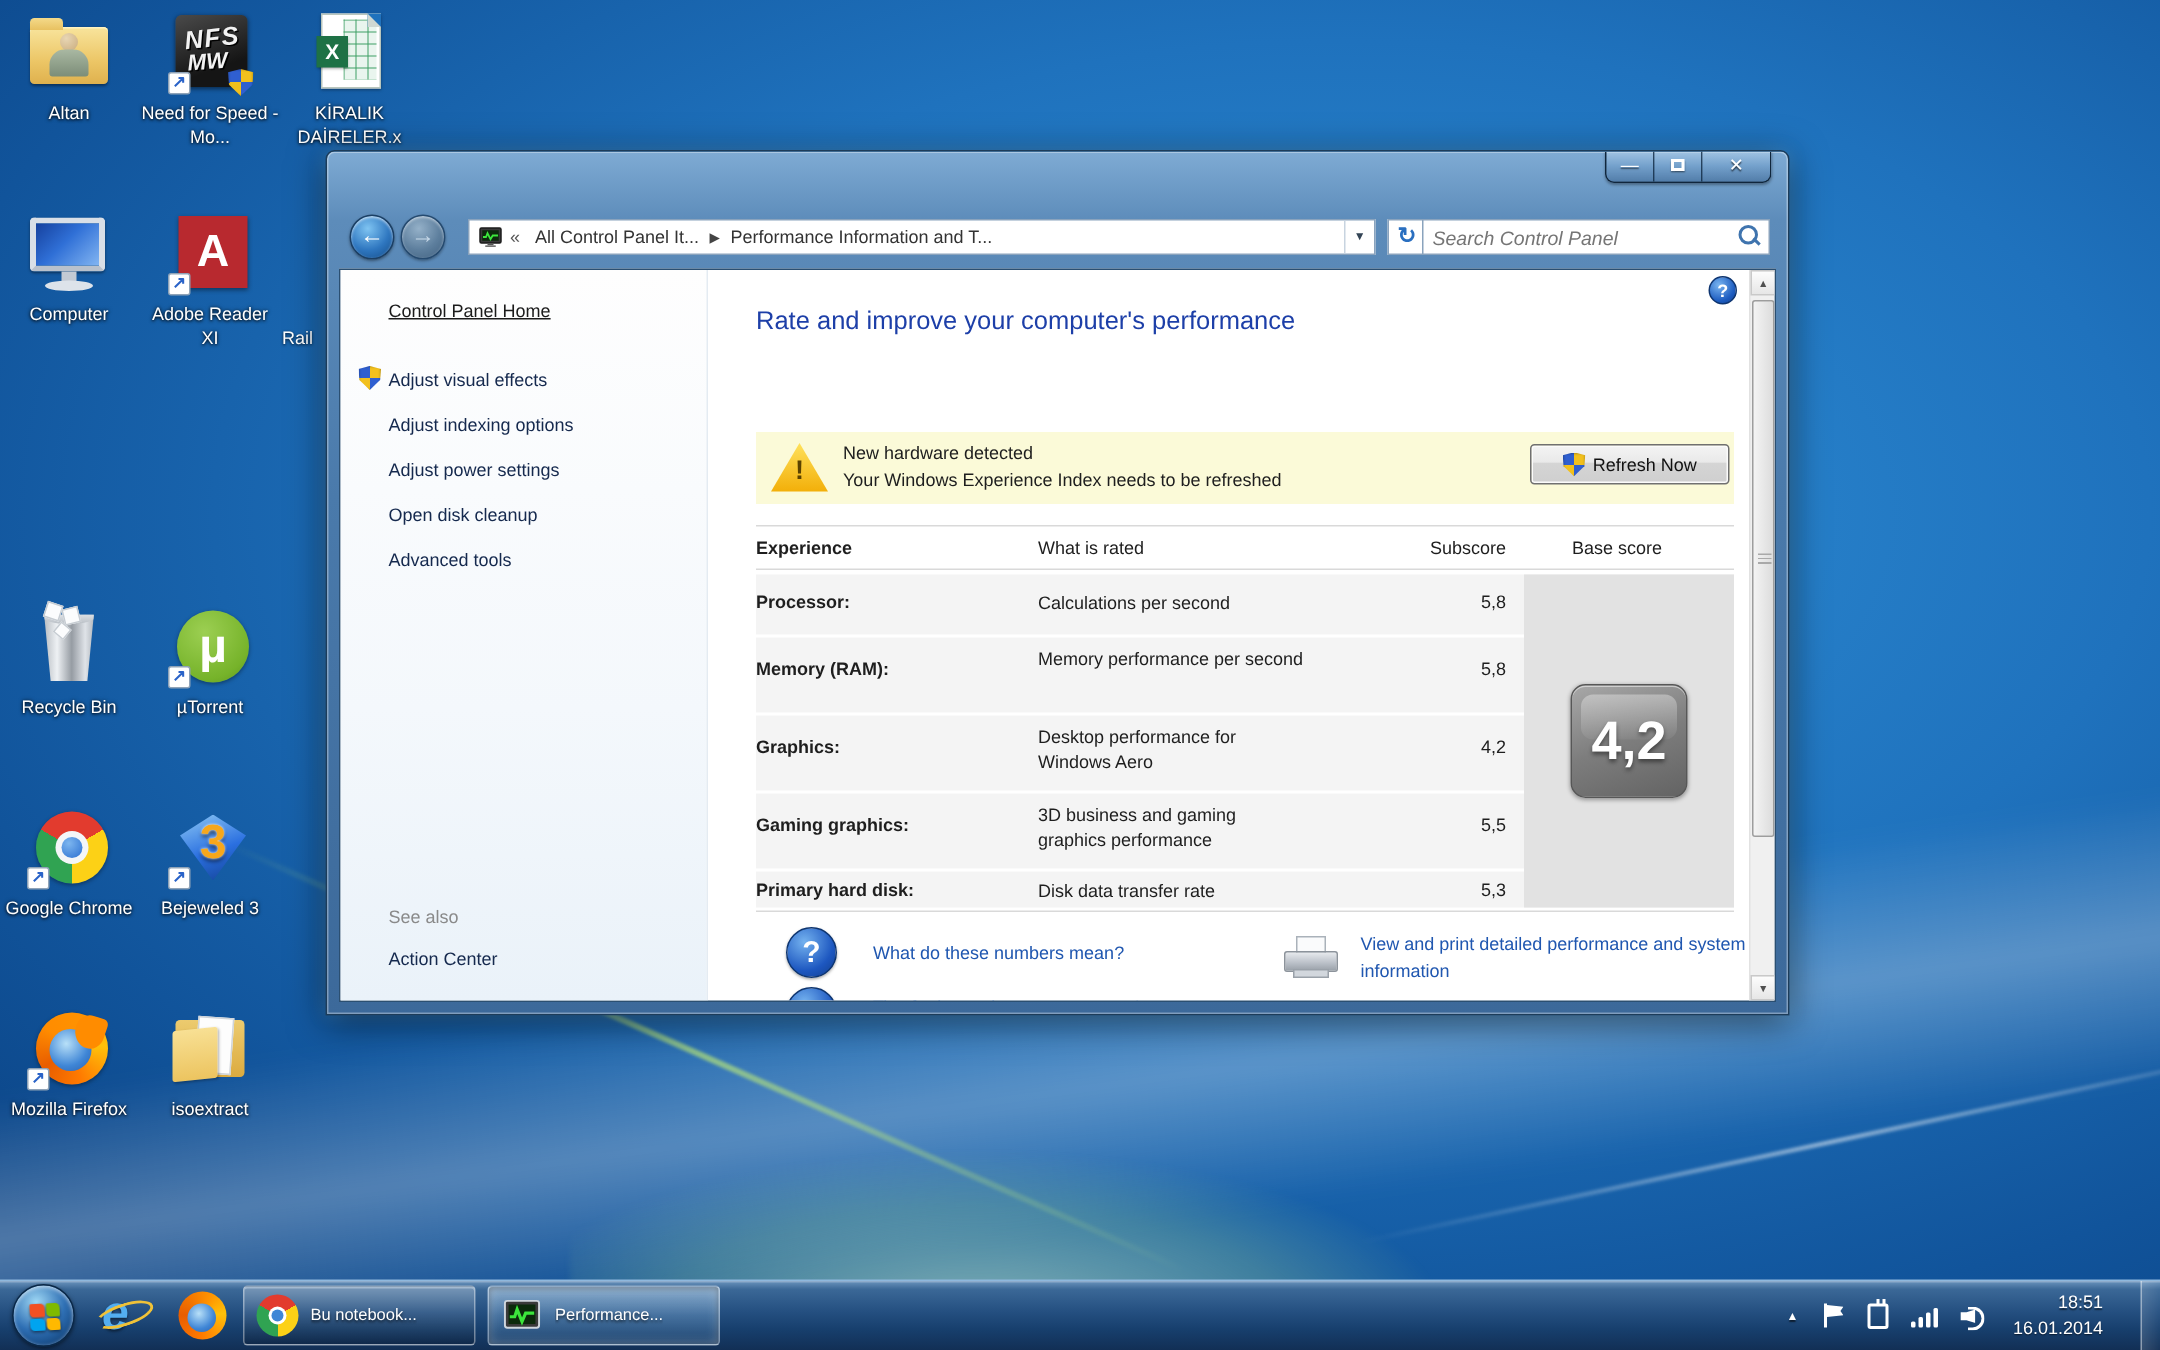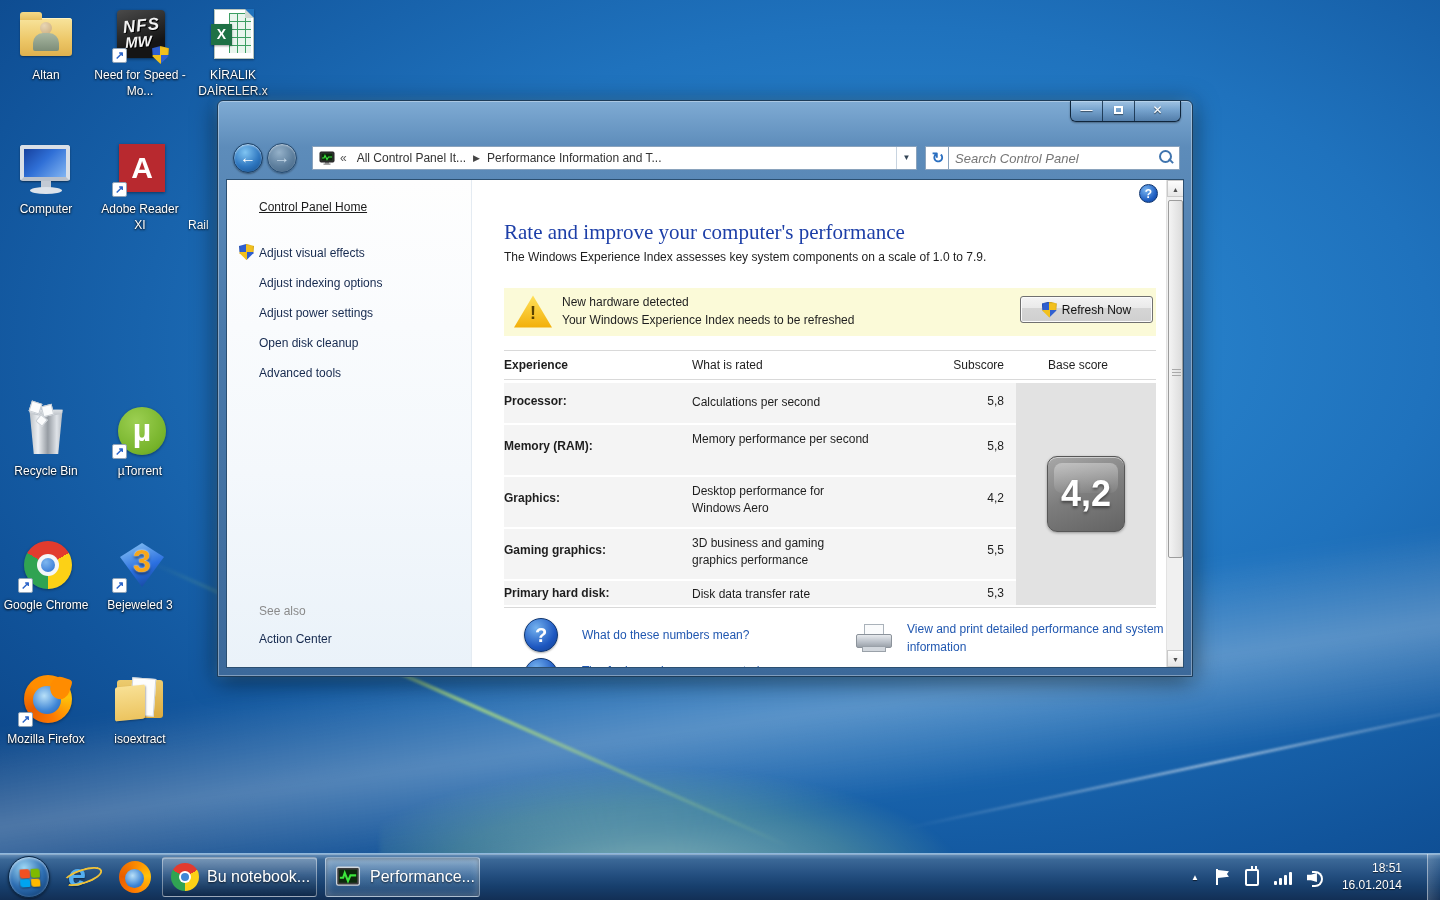--- a/index.html
+++ b/index.html
@@ -163,21 +163,21 @@
   .sidebar { position:relative; width:245px; flex:0 0 auto;
     background: linear-gradient(180deg,#fefefe, #f4f8fc 60%, #eaf2f9); border-right:1px solid #e4ebf2; font-size:12px; }
   .sb-home { position:absolute; left:32px; top:20px; color:#1b1b1b;text-decoration:underline; }
   .sb-item { position:absolute; left:32px; color:#15294e; cursor:pointer; }
   .sb-shield { left:12px; top:64px; width:15px; height:16px; }
   .sb-see { position:absolute; left:32px; top:424px; color:#8a8a8a; }
   .main { position:relative; flex:1 1 auto; overflow:hidden; font-size:12px; color:#1e1e1e; }
   .help-orb { position:absolute; right:8px; top:4px; width:19px; height:19px; border-radius:50%;
     background: radial-gradient(circle at 35% 30%, #79b5f0, #1d5cc0 65%, #123f8e); border:1px solid #0e3570;
     color:#fff; font-weight:bold; font-size:12px; text-align:center; line-height:18px; }
-  .page-title { position:absolute; left:32px; top:40px; font-size:21px; color:#1d3fa8;font-family:Liberation Serif, serif; }
+  .page-title { position:absolute; left:32px; top:24px; font-size:17px; color:#1d3fa8; }
   .page-sub { position:absolute; left:32px; top:70px; }
   .notice { position:absolute; left:32px; top:108px; width:652px; height:48px; background:#fbfad8; }
   .warn { position:absolute; left:10px; top:6px; width:38px; height:35px;
     clip-path: polygon(50% 4%, 100% 96%, 0 96%);
     background: linear-gradient(180deg,#ffe35e,#f2ad06); }
   .warn span { position:absolute; left:0; right:0; top:9px; text-align:center; font-weight:bold; font-size:18px; color:#5a4200; }
   .notice .l1 { position:absolute; left:58px; top:7px; }
   .notice .l2 { position:absolute; left:58px; top:25px; }
   .refresh-now { position:absolute; right:3px; top:8px; width:133px; height:27px; border:1px solid #707070; border-radius:3px;
     background: linear-gradient(180deg,#f4f4f4,#e9e9e9 45%,#d5d5d5 46%,#cfcfcf); display:flex; align-items:center;
@@ -237,21 +237,21 @@
   .ff-small { position:absolute; left:3px; top:4px; width:32px; height:32px; border-radius:50%;
     background: conic-gradient(from 20deg, #ff9200, #ffc10a 18%, #ff7a00 45%, #e85d00 70%, #ff9200); }
   .ff-small::before { content:""; position:absolute; left:6px; top:8px; width:19px; height:19px; border-radius:50%;
     background: radial-gradient(circle at 40% 35%, #b8e0f8, #3f86d6 60%, #2a5fae); }
   .tb-btn { position:relative; height:40px; width:155px; margin-left:8px; border-radius:3px; flex:0 0 auto; cursor:pointer;
     border:1px solid rgba(255,255,255,.4); display:flex; align-items:center; gap:8px; padding-left:8px;
     background: linear-gradient(180deg, rgba(255,255,255,.30), rgba(255,255,255,.10) 45%, rgba(0,0,0,.18));
     box-shadow: inset 0 1px 0 rgba(255,255,255,.3); }
   .tb-btn.active { background: linear-gradient(180deg, rgba(205,230,250,.55), rgba(140,185,225,.35) 50%, rgba(60,105,150,.35));
     box-shadow: inset 0 1px 4px rgba(0,0,0,.35), inset 0 0 8px rgba(255,255,255,.35); }
-  .tb-btn .blabel { color:#fff; font-size:16px; text-shadow:0 1px 2px rgba(0,0,0,.7); white-space:nowrap; overflow:hidden; }
+  .tb-btn .blabel { color:#fff; font-size:11px; text-shadow:0 1px 2px rgba(0,0,0,.7); white-space:nowrap; overflow:hidden; }
   .chrome-small { position:relative; width:28px; height:28px; border-radius:50%; flex:0 0 auto;
     background: conic-gradient(from -60deg, #e23b2e 0 120deg, #fcd116 0 240deg, #30a352 0 360deg); }
   .chrome-small::before { content:""; position:absolute; left:8px; top:8px; width:12px; height:12px; border-radius:50%; background:#fff; }
   .chrome-small::after { content:""; position:absolute; left:10px; top:10px; width:8px; height:8px; border-radius:50%; background:#3f86d6; }
   .perf-small { width:28px; height:26px; flex:0 0 auto; }
   .tray { margin-left:auto; display:flex; align-items:center; gap:15px; height:47px; }
   .tray-chev { color:#fff; font-size:8px; text-shadow:0 1px 1px rgba(0,0,0,.6); cursor:pointer; }
   .tray-flag { position:relative; width:16px; height:16px; cursor:pointer; }
   .tray-flag::before { content:""; position:absolute; left:2px; top:0; width:2px; height:16px; background:#fff; }
   .tray-flag::after { content:""; position:absolute; left:4px; top:1px; width:11px; height:8px; background:#fff;
@@ -415,21 +415,20 @@
         <div class="sb-item" style="top:126px">Adjust power settings</div>
         <div class="sb-item" style="top:156px">Open disk cleanup</div>
         <div class="sb-item" style="top:186px">Advanced tools</div>
         <div class="sb-see">See also</div>
         <div class="sb-item" style="top:452px">Action Center</div>
       </div>
 
       <div class="main">
         <div class="help-orb">?</div>
         <div class="page-title">Rate and improve your computer's performance</div>
-        <div class="page-sub">The Windows Experience Index assesses key system components on a scale of 1.0 to 7.9.</div>
 
         <div class="notice">
           <div class="warn">
               <span>!</span>
             </div>
           <div class="l1">New hardware detected</div>
           <div class="l2">Your Windows Experience Index needs to be refreshed</div>
           <div class="refresh-now">
             <span class="shield" style="position:relative;width:15px;height:16px"></span>
             <span>Refresh Now</span>

